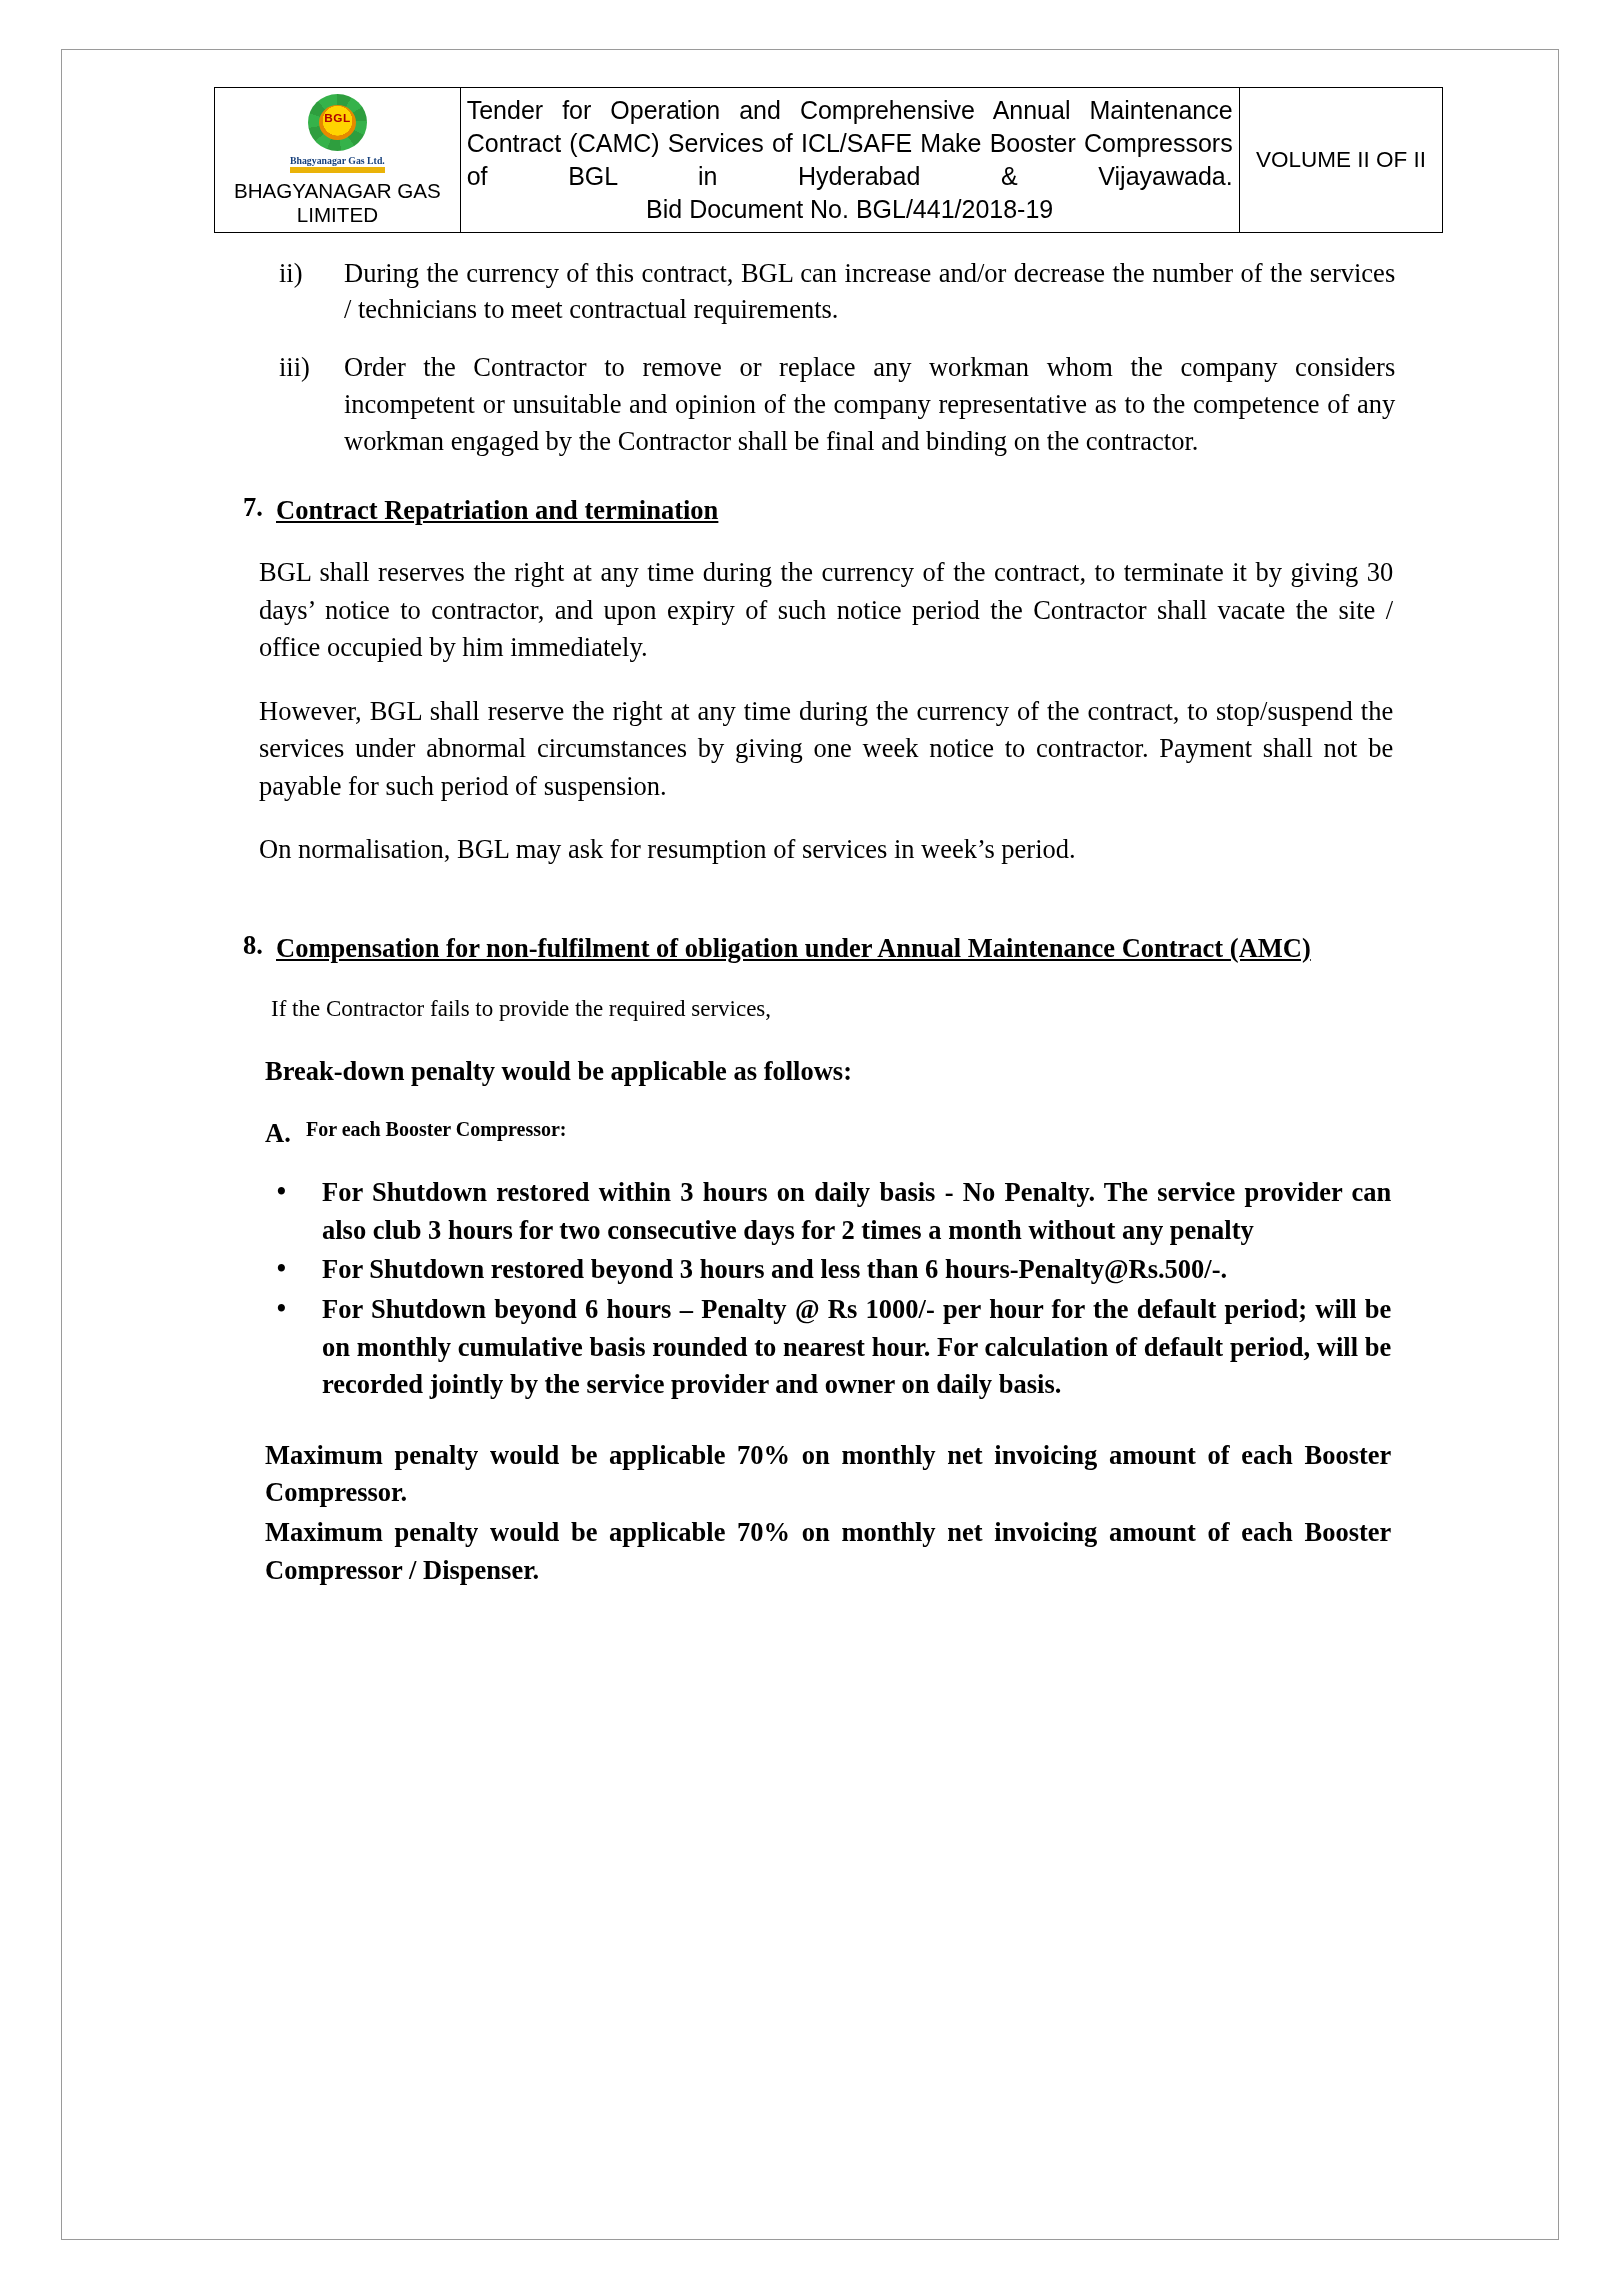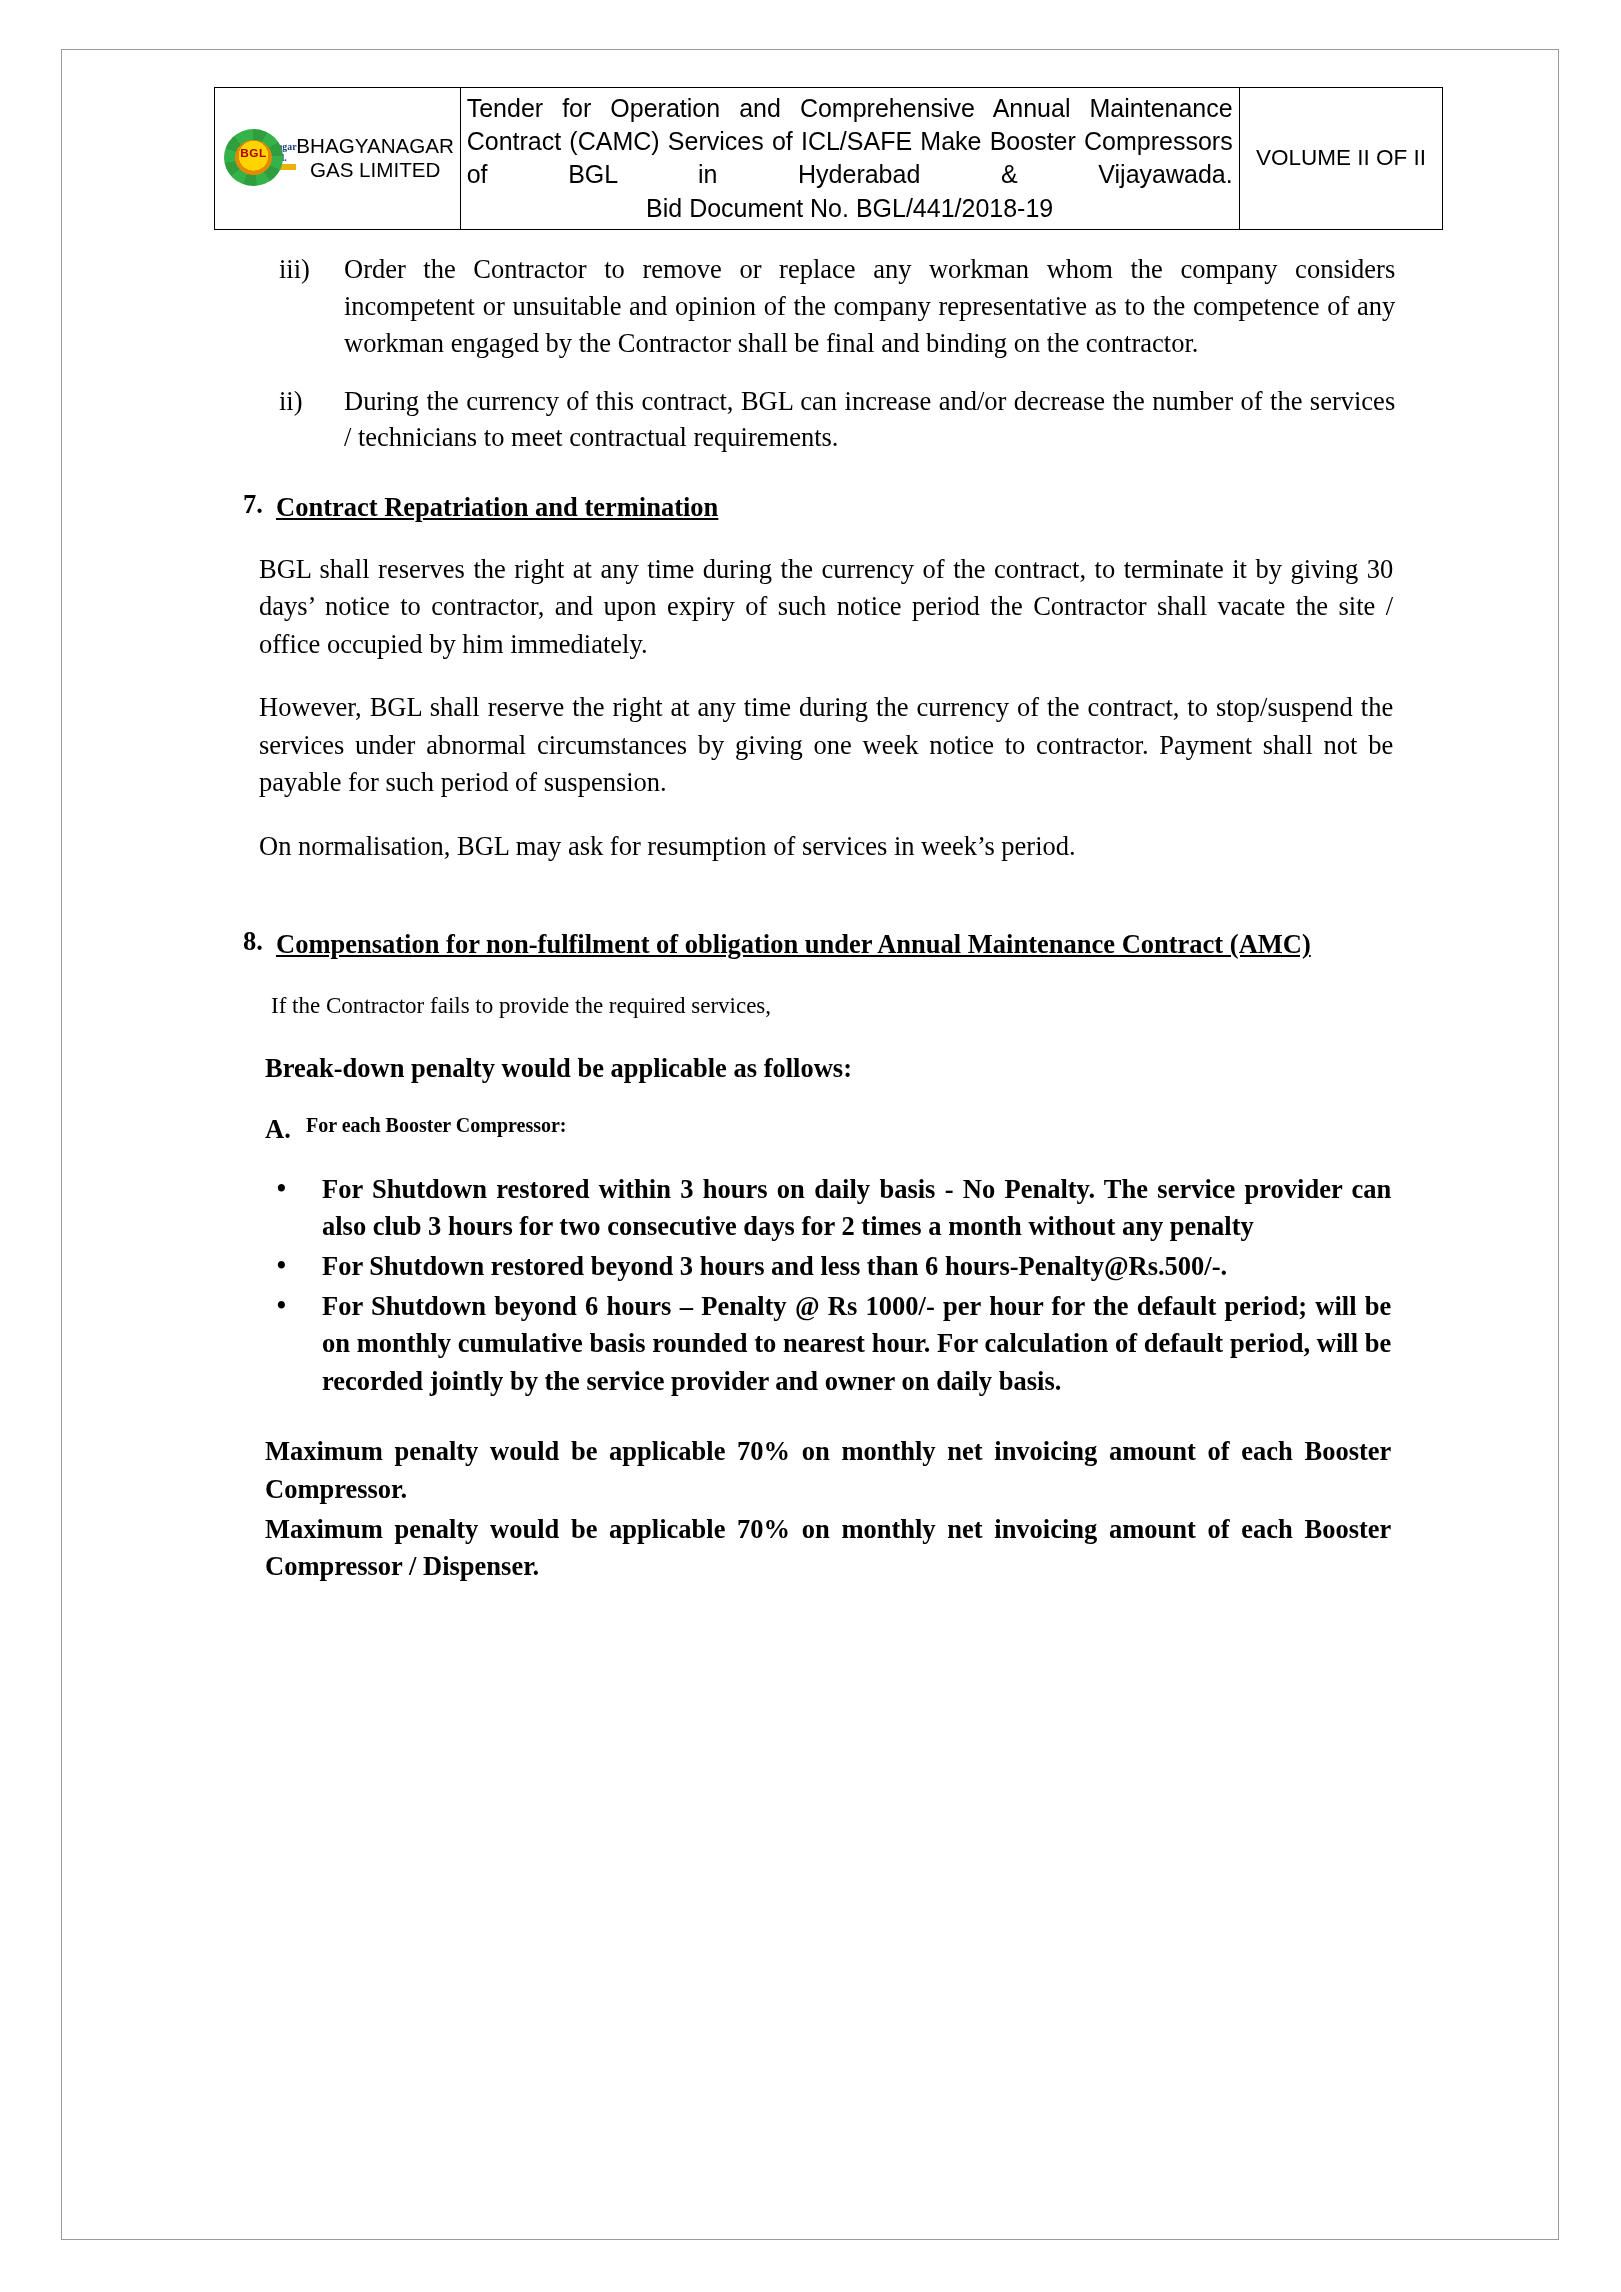--- a/index.html
+++ b/index.html
@@ -50,21 +50,21 @@
   }
   td.vol-cell {
     width: 191px;
     text-align: center;
     font-family: "Liberation Sans", sans-serif;
     font-size: 22.5px;
     line-height: 1.35;
   }
   .logo-wrap {
     display: flex;
-    flex-direction: row;
+    flex-direction: column;
     align-items: center;
     justify-content: center;
   }
   .logo-mark {
     width: 65px;
     height: 61px;
     position: relative;
     margin-bottom: 2px;
   }
   .logo-mark .gear {
@@ -270,27 +270,27 @@
           <p class="hdr-bid">Bid Document No. BGL/441/2018-19</p>
         </td>
         <td class="vol-cell">VOLUME II OF II</td>
       </tr>
     </tbody>
       </table>
 
     <div class="body-block">
 
       <div class="roman-item">
+        <div class="marker">ii)</div>
+        <div class="txt">During the currency of this contract, BGL can increase and/or decrease the number of the services / technicians to meet contractual requirements.</div>
+      </div>
+
+      <div class="roman-item">
         <div class="marker">iii)</div>
         <div class="txt">Order the Contractor to remove or replace any workman whom the company considers incompetent or unsuitable and opinion of the company representative as to the competence of any workman engaged by the Contractor shall be final and binding on the contractor.</div>
-      </div>
-
-      <div class="roman-item">
-        <div class="marker">ii)</div>
-        <div class="txt">During the currency of this contract, BGL can increase and/or decrease the number of the services / technicians to meet contractual requirements.</div>
       </div>
 
       <div class="num-head">
         <div class="n">7.</div>
         <div class="h">Contract Repatriation and termination</div>
       </div>
 
       <p class="para">BGL shall reserves the right at any time during the currency of the contract, to terminate it by giving 30 days’ notice to contractor, and upon expiry of such notice period the Contractor shall vacate the site / office occupied by him immediately.</p>
       <p class="para">However, BGL shall reserve the right at any time during the currency of the contract, to stop/suspend the services under abnormal circumstances by giving one week notice to contractor. Payment shall not be payable for such period of suspension.</p>
       <p class="para">On normalisation, BGL may ask for resumption of services in week’s period.</p>

